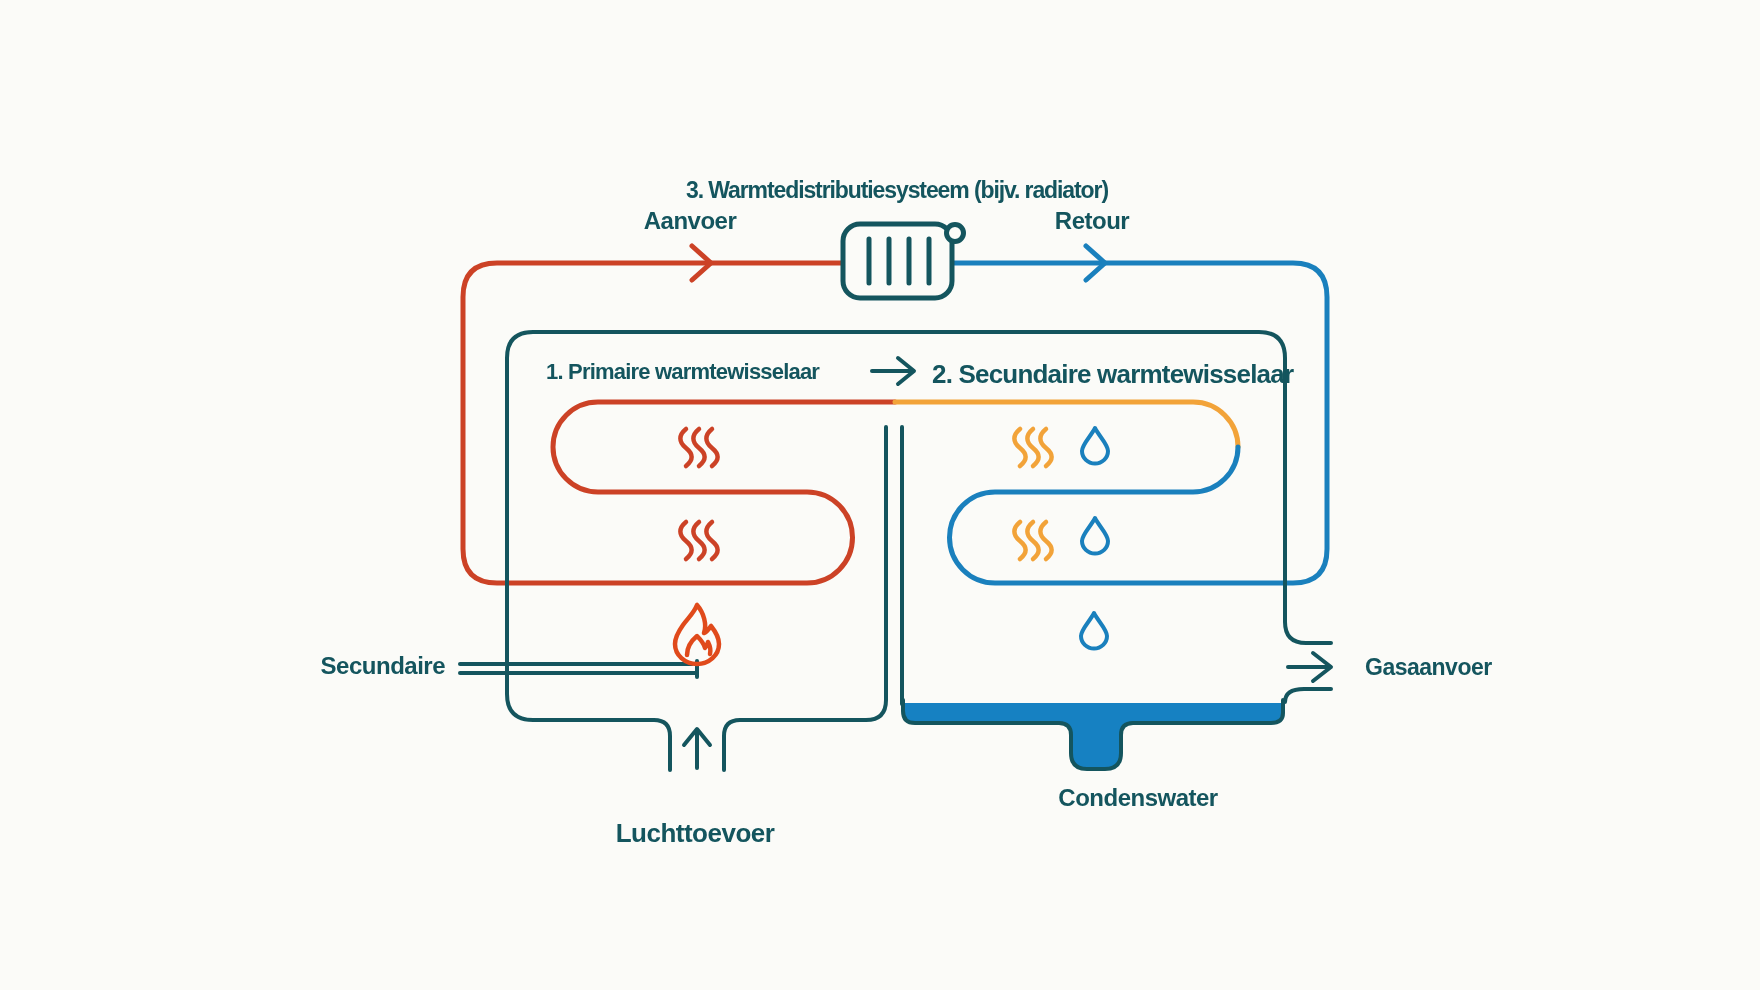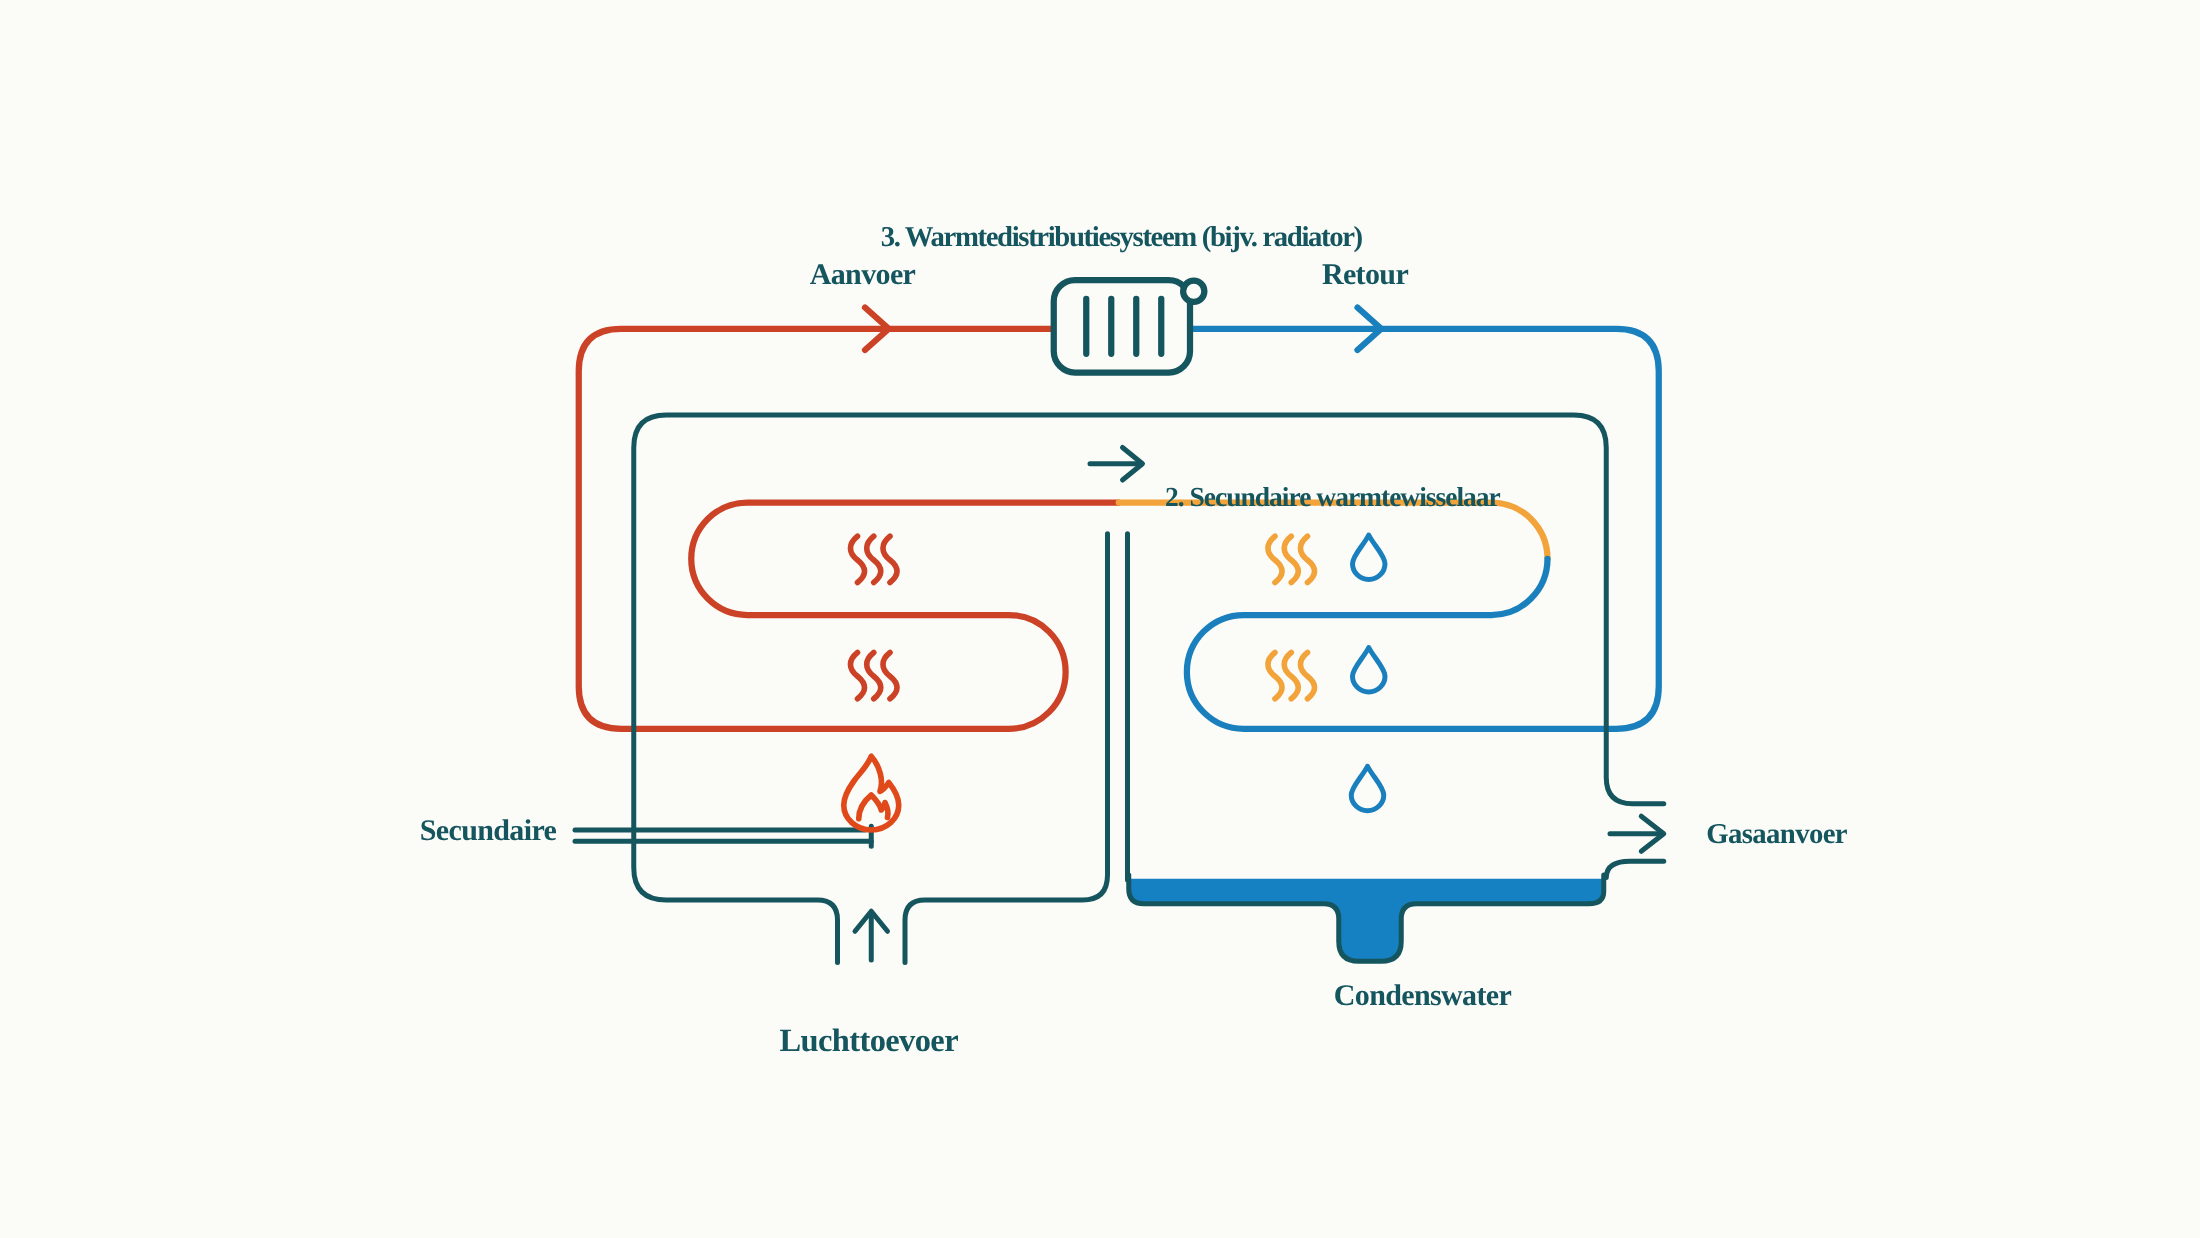--- a/index.html
+++ b/index.html
@@ -2,28 +2,28 @@
 <html style="--teal: #14555e; --red: #cc4226; --orange: #f2a339; --blue: #1a80bd; --water: #1681c2; --flame: #e04a1b; --bg: #fbfbf8;"><head>
 <meta charset="utf-8">
 <style>
   :root{
     --teal:#14555e; --red:#cc4226; --orange:#f2a339; --blue:#1a80bd;
     --water:#1681c2; --flame:#e04a1b; --bg:#fbfbf8;
   }
   html,body{margin:0;padding:0;}
   body{width:1760px;height:990px;background:var(--bg);position:relative;overflow:hidden;
        font-family:"Liberation Sans",sans-serif;}
-  .stage{position:absolute;inset:0;font-family:Liberation Serif, serif;}
+  .stage{position:absolute;inset:0;}
   svg{position:absolute;left:0;top:0;}
   .label{position:absolute;font-weight:700;color:var(--teal);white-space:nowrap;}
   .title{left:897px;top:177px;transform:translateX(-50%);font-size:23px;letter-spacing:-1.1px;}
   .aanvoer{left:690px;top:207px;transform:translateX(-50%);font-size:24px;letter-spacing:-0.5px;}
   .retour{left:1092px;top:207px;transform:translateX(-50%);font-size:24px;letter-spacing:-0.5px;}
   .primary-label{left:546px;top:359px;font-size:22px;letter-spacing:-0.8px;}
-  .secondary-label{left:932px;top:359px;font-size:22px;letter-spacing:-0.8px;margin-top:26px;}
+  .secondary-label{left:932px;top:359px;font-size:26px;letter-spacing:-0.8px;}
   .gasaanvoer{right:1315px;top:652px;font-size:24px;letter-spacing:-0.5px;}
   .rookgassen{left:1365px;top:654px;font-size:23px;letter-spacing:-0.5px;}
   .luchttoevoer{left:695px;top:785px;transform:translateX(-50%);font-size:26px;letter-spacing:-0.5px;margin-top:33px;}
   .condenswater{left:1094px;top:784px;transform:translateX(-50%);font-size:24px;letter-spacing:-0.5px;margin-left:44px;}
 </style>
 </head>
 <body>
 
 <div class="stage">
 
@@ -125,18 +125,19 @@
              A 22,20 0 0 0 719,644 C 719,637 715,631 711,626 C 709,629 707,632 704,633
              C 707,625 704,613 697,605 Z"></path>
     <path d="M 687,655 C 687,647 691,641 697,636 C 701,640 704,644 705,648
              C 706.5,646.5 707.5,644.5 708,642 C 710,646 711,650 710,654"></path>
   </g>
 </svg>
 
   <div class="label title">3. Warmtedistributiesysteem (bijv. radiator)</div>
   <div class="label aanvoer">Aanvoer</div>
   <div class="label retour">Retour</div>
+  <div class="label primary-label">1. Primaire warmtewisselaar</div>
   <div class="label secondary-label">2. Secundaire warmtewisselaar</div>
   <div class="label gasaanvoer">Secundaire</div>
   <div class="label rookgassen">Gasaanvoer</div>
   <div class="label luchttoevoer">Luchttoevoer</div>
   <div class="label condenswater">Condenswater</div>
 </div>
 
 </body></html>

